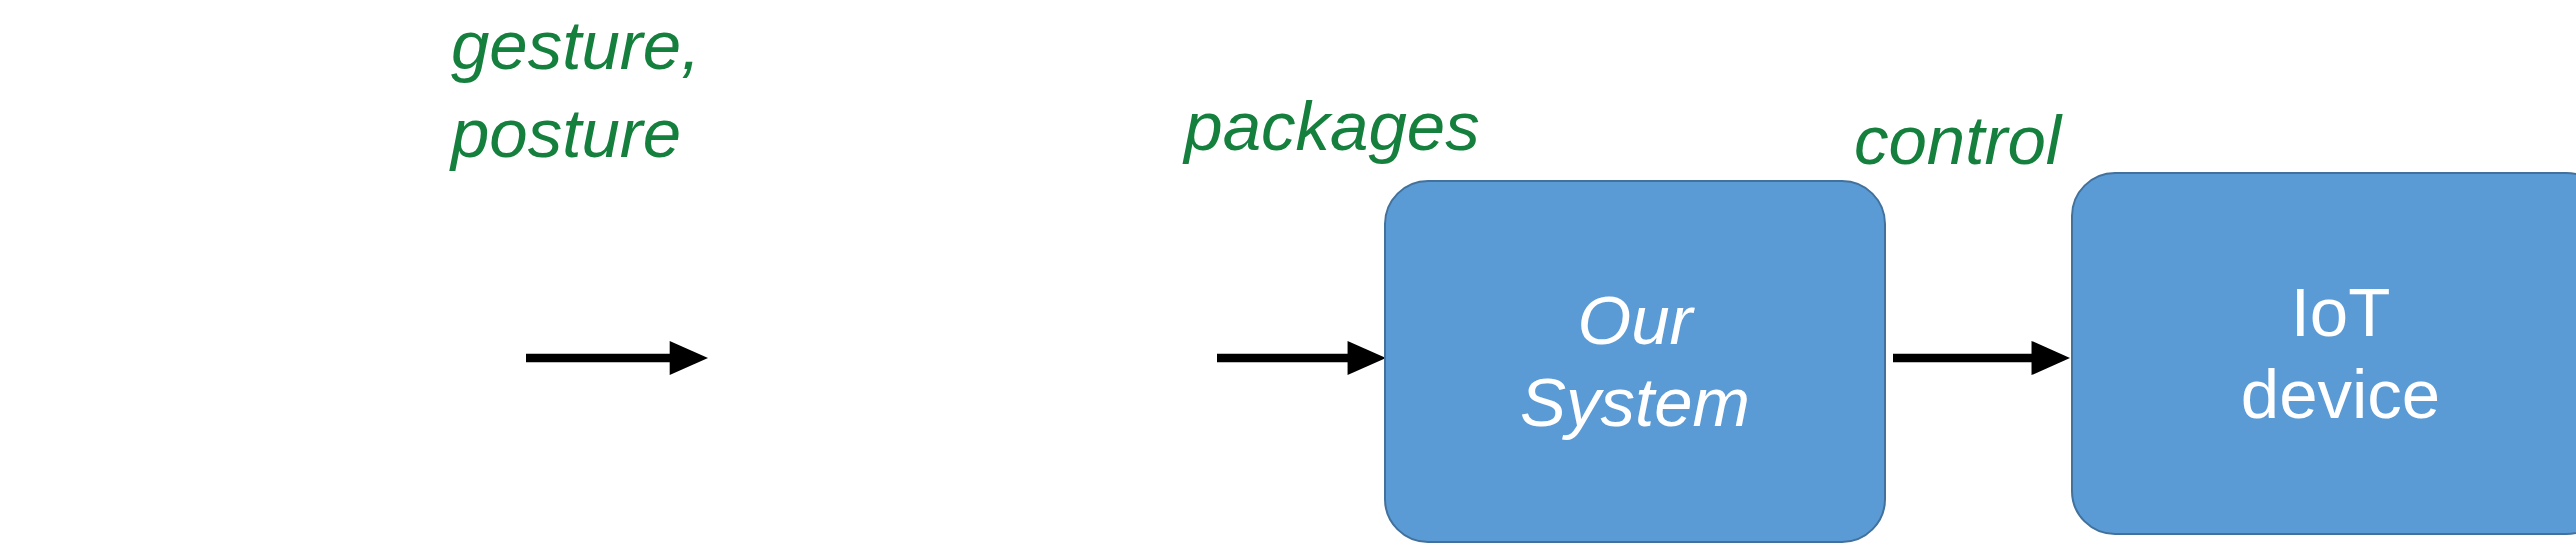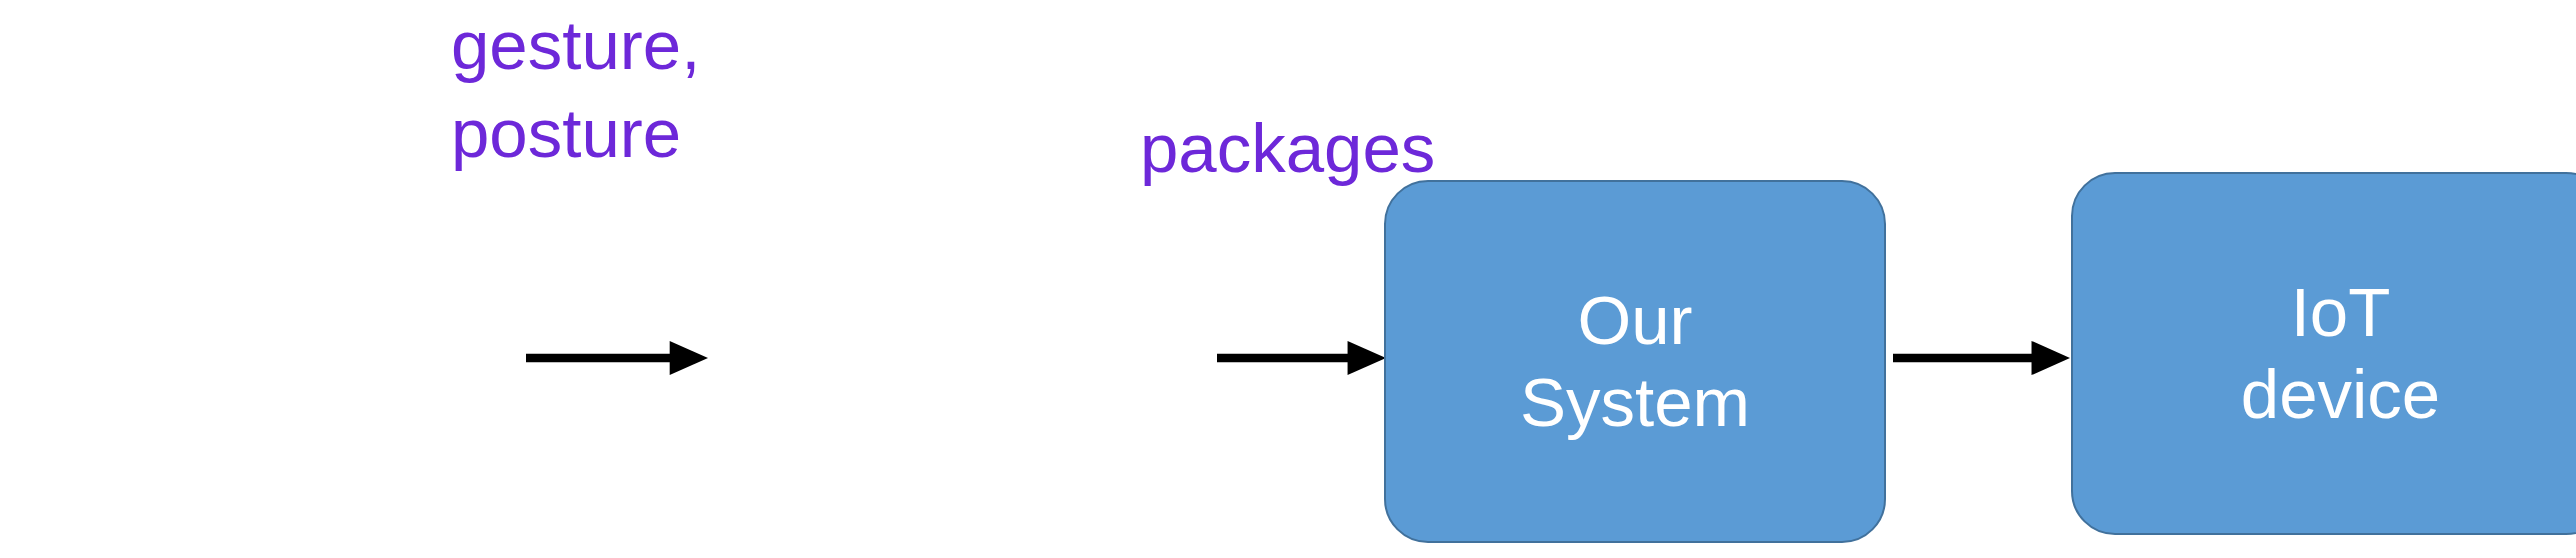--- a/index.html
+++ b/index.html
@@ -39,24 +39,25 @@
     display: block;
     width: 100%;
     padding: 0 5.8px;
     box-sizing: border-box;
   }
   .edge-label {
     position: absolute;
     font-family: "Liberation Sans", sans-serif;
     font-size: 69px;
     font-weight: 400;
-    color: #6d28d9;
+    color: #15803d;
     line-height: 1.28;
     white-space: pre-line;
     text-align: left;
+    font-style: italic;
   }
   .arrow {
     position: absolute;
     height: 38px;
     pointer-events: none;
   }
   .arrow svg {
     display: block;
     width: 100%;
     height: 100%;
@@ -77,37 +78,38 @@
   </div>
 
 
   <div class="arrow" style="left:1217px; top:339px; width:169px;">
     <svg viewBox="0 0 176 40" preserveAspectRatio="none" aria-hidden="true">
       <line x1="0" y1="20" x2="142" y2="20" stroke="#000000" stroke-width="9"></line>
       <polygon points="136,2 176,20 136,38" fill="#000000"></polygon>
     </svg>
   </div>
 
-  <div class="node" style="left:1384px; top:180px; width:502px; height:363px;">
+  <div class="node" style="left:1384px; top:180px; width:502px; height:363px;font-style:italic;">
     <span class="node-label">Our
 System</span>
   </div>
 
   <div class="arrow" style="left:1893px; top:339px; width:177px;">
     <svg viewBox="0 0 184 40" preserveAspectRatio="none" aria-hidden="true">
       <line x1="0" y1="20" x2="150" y2="20" stroke="#000000" stroke-width="9"></line>
       <polygon points="144,2 184,20 144,38" fill="#000000"></polygon>
     </svg>
   </div>
 
   <div class="node" style="left:2071px; top:172px; width:539px; height:363px;justify-content:flex-end;">
     <span class="node-label">IoT
 device</span>
   </div>
 
   <div class="edge-label" style="left:451px; top:1.9px; width:403px;">gesture,
 posture</div>
 
-  <div class="edge-label" style="left:1140px; top:105px; width:384px;">packages</div>
+  <div class="edge-label" style="left:1140px; top:83px; width:384px;text-align:center;">packages</div>
 
+  <div class="edge-label" style="left:1854px; top:97px; width:317px;">control</div>
 
 </div>
 
 
 </body></html>

